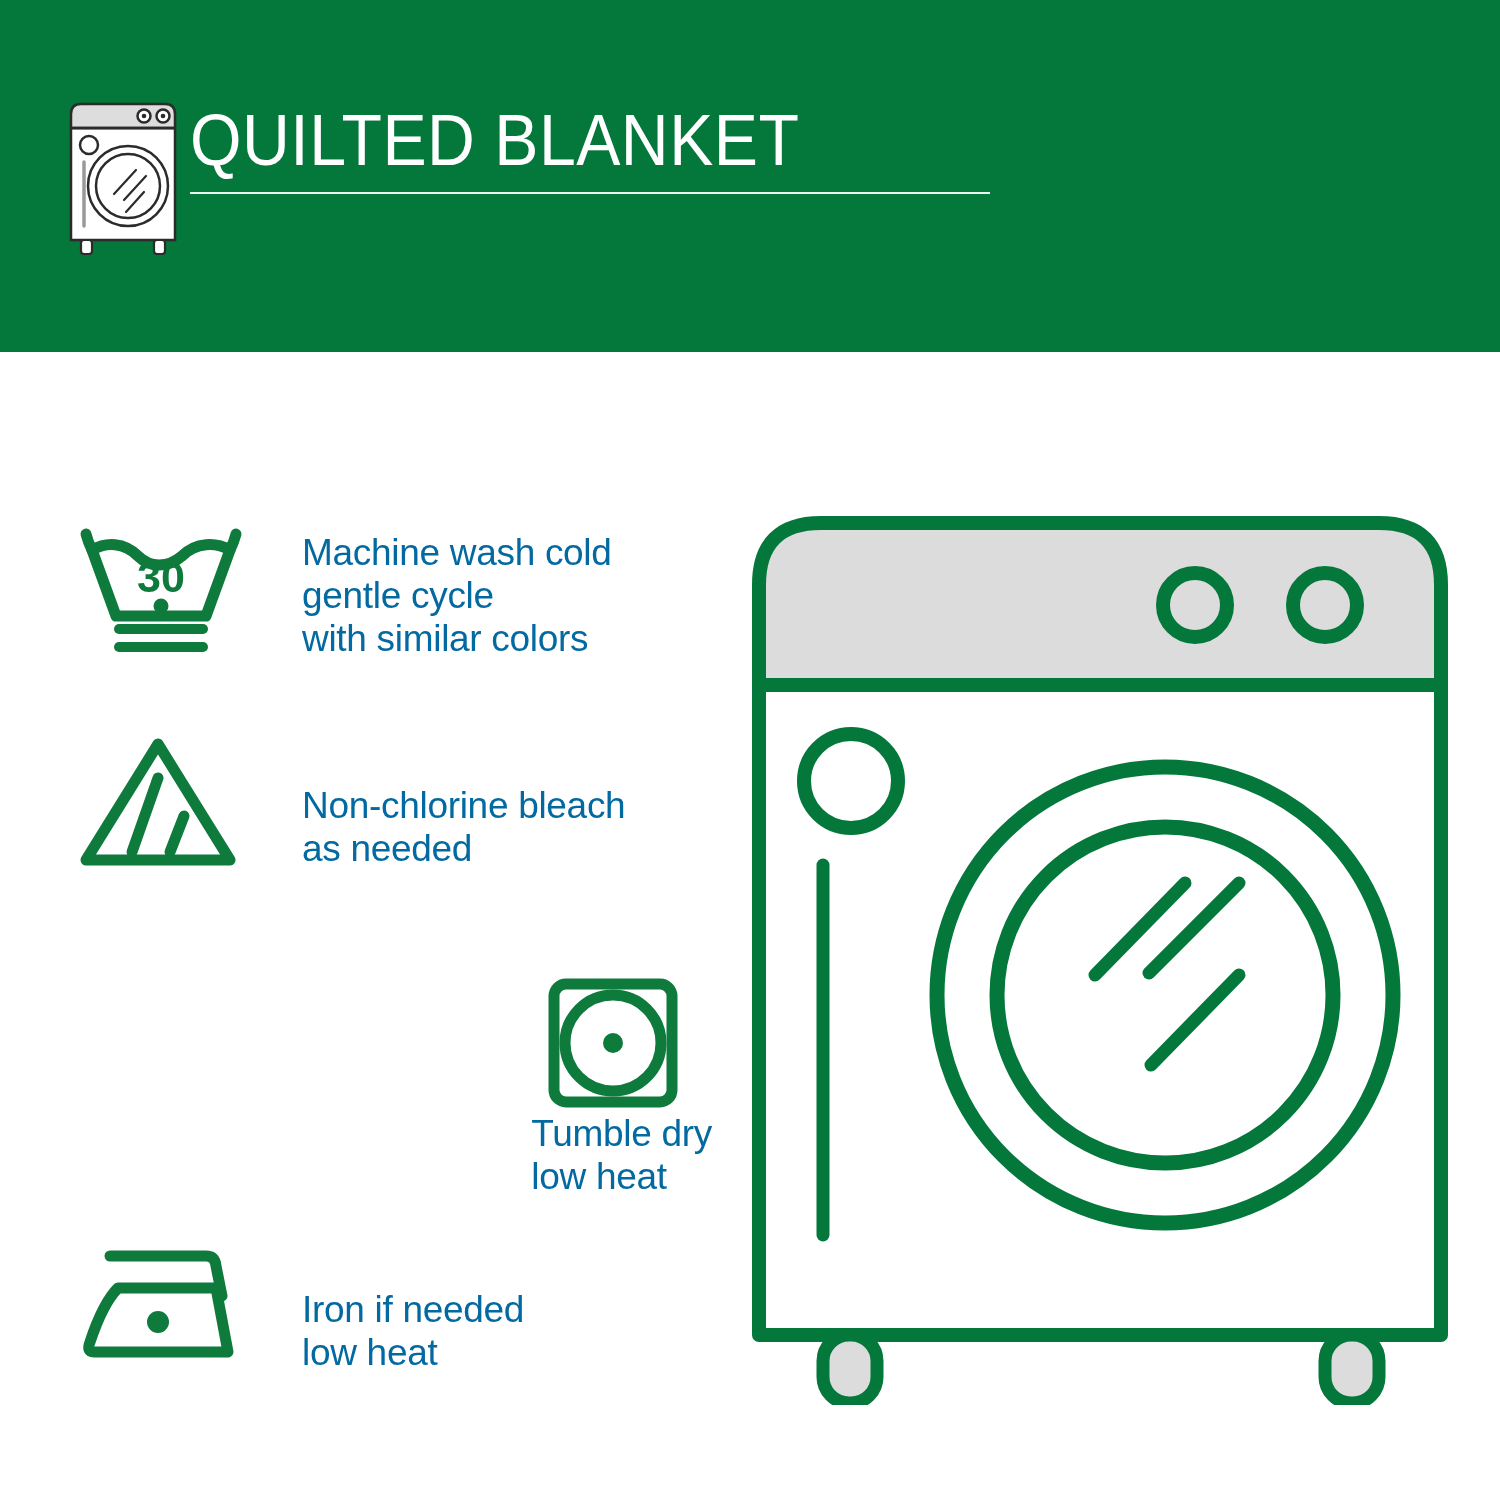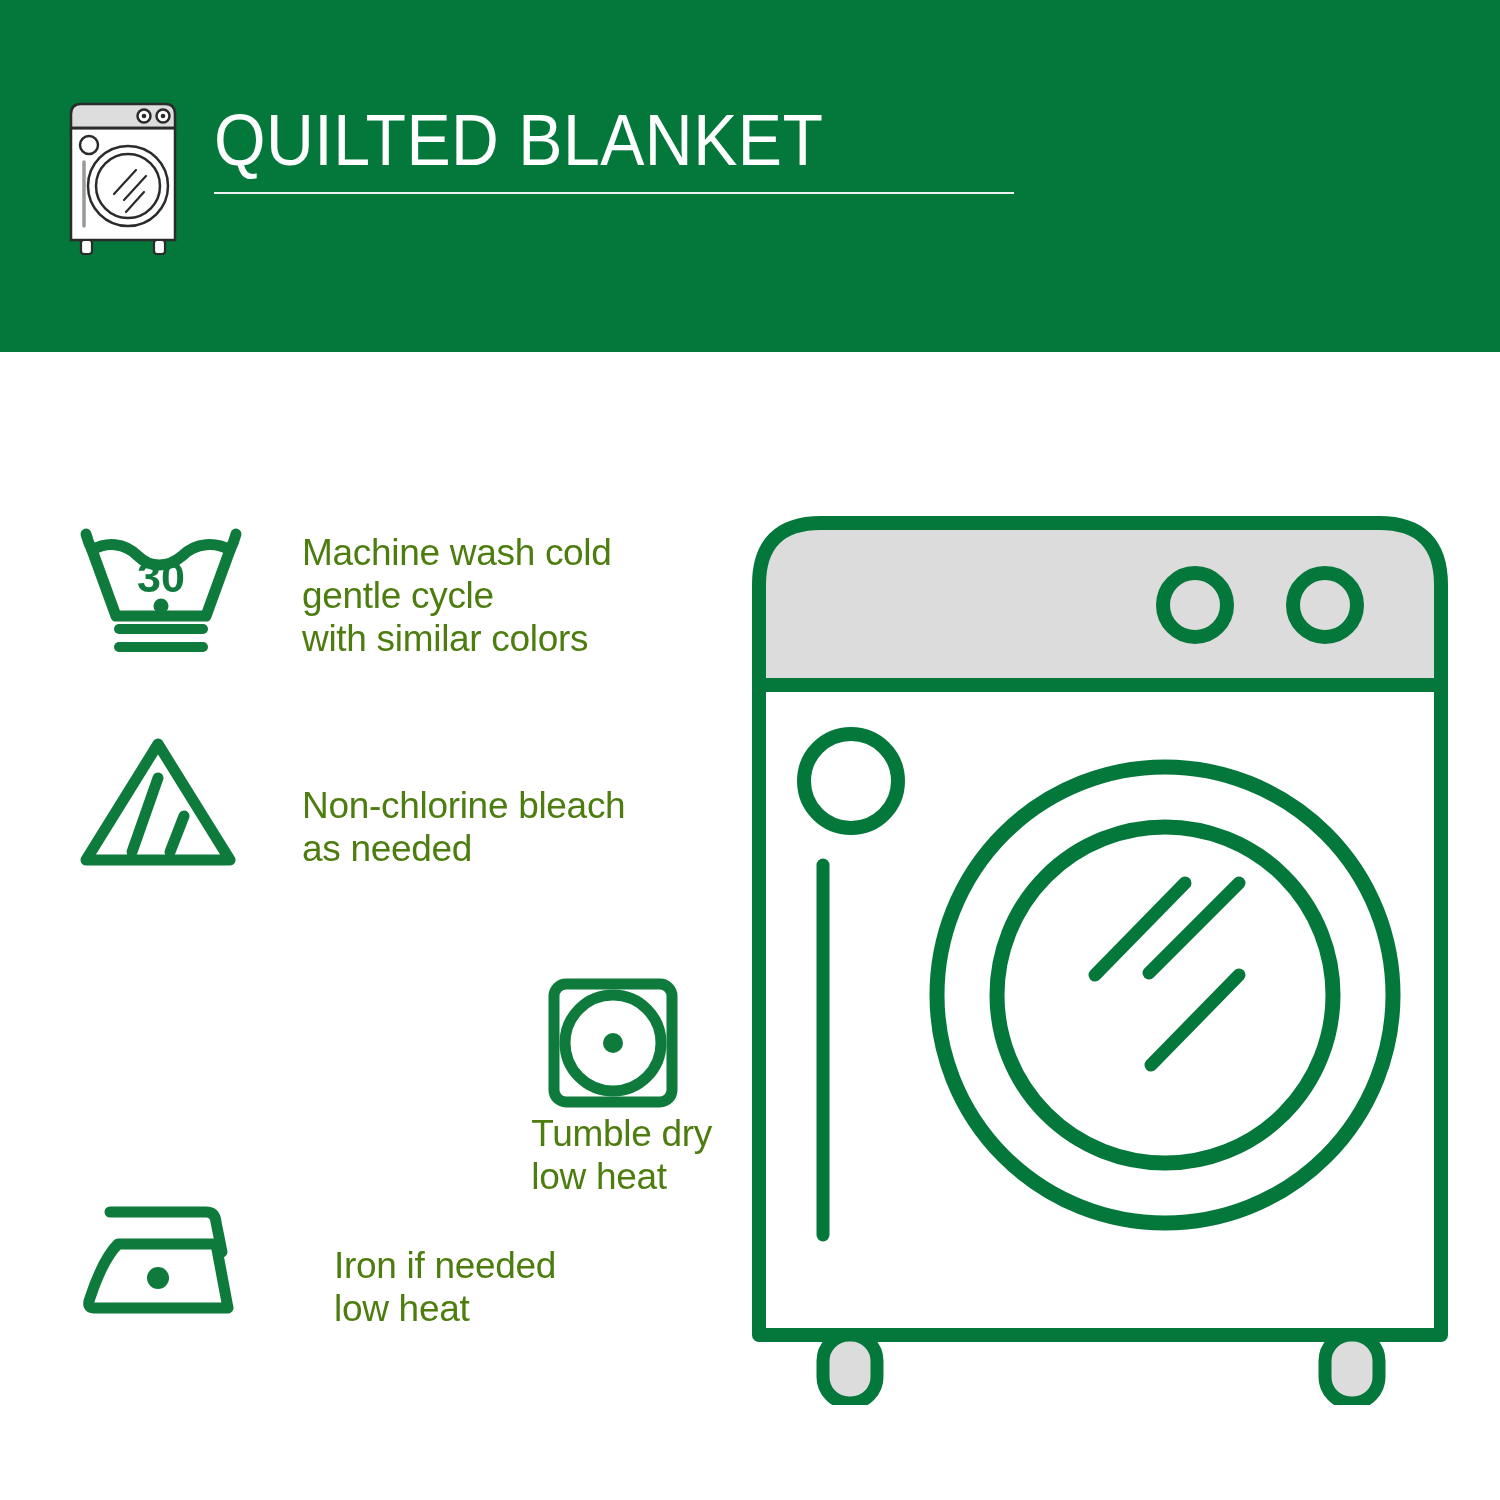--- a/index.html
+++ b/index.html
@@ -19,21 +19,20 @@
     background:#04773B;
   }
   #header-inner {
     position:absolute;
     left:62px; top:96px;
     display:flex;
     align-items:flex-start;
   }
   #header-logo-icon { width:128px; height:162px; flex:none; }
   #header-titles {
-    margin-left:24px;
     padding-top:4px;
   }
   #title-main {
     color:#ffffff;
     font-family:"Liberation Sans Narrow","Liberation Sans", sans-serif;
     font-size:72px;
     font-weight:400;
     line-height:80px;
     letter-spacing:0.5px;
     white-space:nowrap;
@@ -66,31 +65,31 @@
   .care-row {
     position:absolute;
     left:72px;
     width:640px;
     display:flex;
     align-items:flex-end;
   }
   .care-row-0 { top:168px; }
   .care-row-1 { top:378px; }
   .care-row-2 { top:620px;flex-direction:column; }
-  .care-row-3 { top:838px;gap:32px; }
+  .care-row-3 { top:882px; }
 
   .care-icon { flex:none; }
   .care-icon-wash   { width:180px; height:140px; }
   .care-icon-bleach { width:180px; height:140px; }
   .care-icon-dry    { width:180px; height:140px; }
   .care-icon-iron   { width:180px; height:140px; }
 
   .care-text {
     margin-left:50px;
-    color:#4d7c0f;
+    color:#0369a1;
     font-size:37px;
     line-height:43px;
     font-weight:400;
     letter-spacing:-0.3px;
   }
   .care-text div { white-space:nowrap; }
 
   
   #machine-illustration {
     position:absolute;

